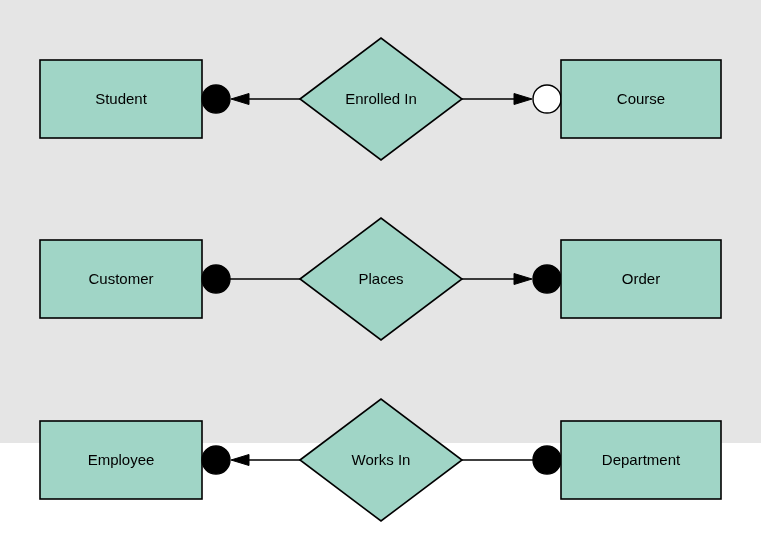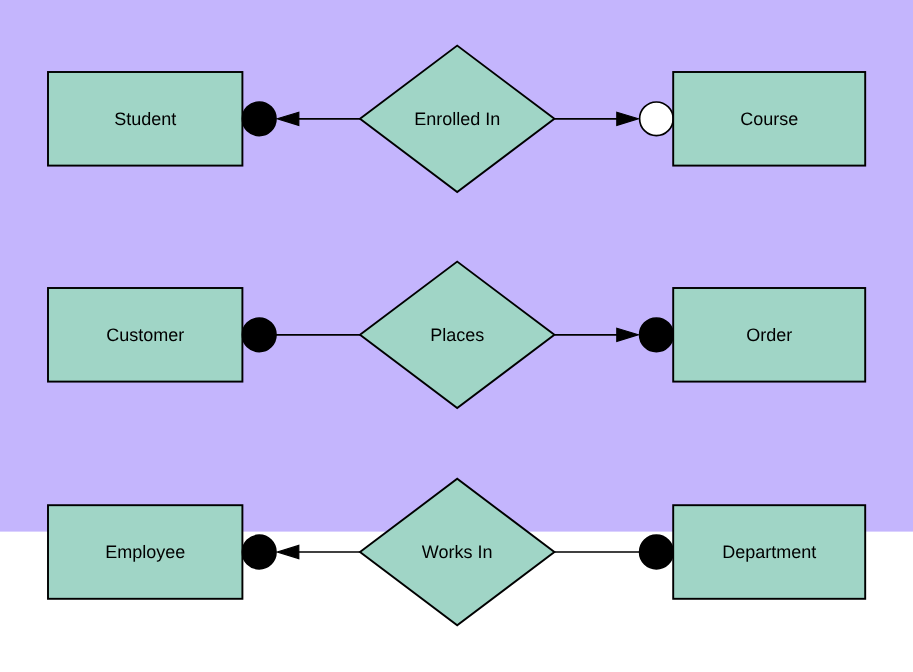--- a/index.html
+++ b/index.html
@@ -8,21 +8,21 @@
     background: #ffffff;
     width: 761px;
     height: 560px;
     overflow: hidden;
     font-family: "Liberation Sans", sans-serif;
   }
   .canvas {
     position: relative;
     width: 761px;
     height: 443px;
-    background: #c4b5fd;
+    background: #e5e5e5;
   }
   svg { display: block; }
   .entity, .diamond {
     stroke: #000000;
     stroke-width: 1.6;
   }
   .terminal {
     stroke: #000000;
     stroke-width: 1.4;
   }

